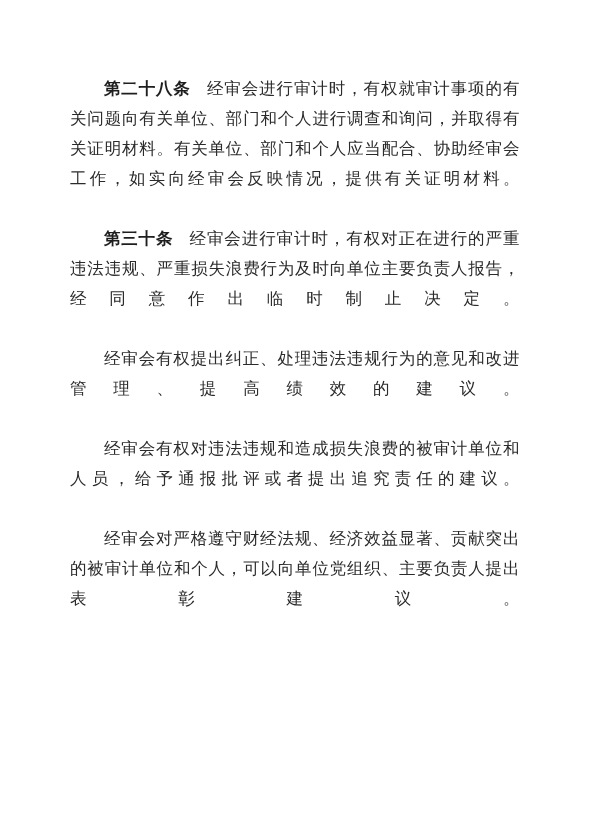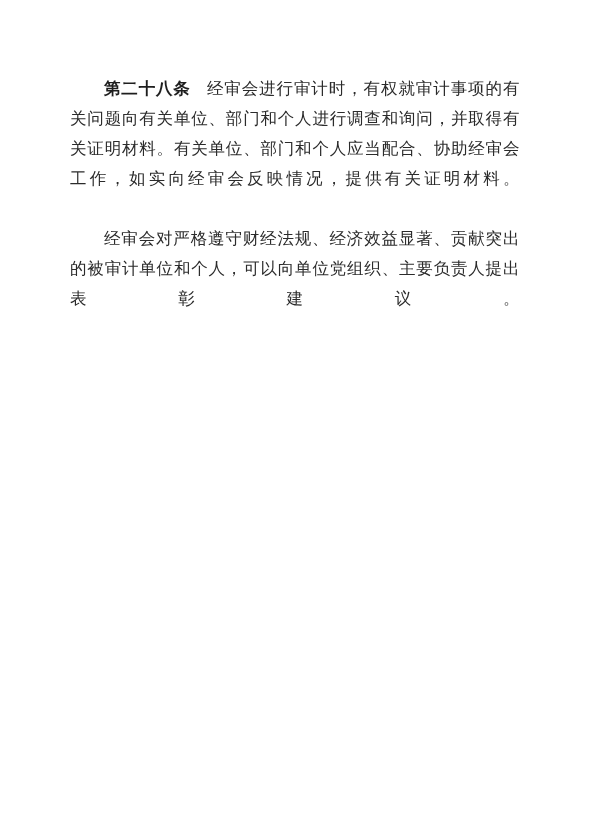--- a/index.html
+++ b/index.html
@@ -68,16 +68,19 @@
     text-align: left;
     text-indent: 14px;
   }
 </style>
 </head>
 <body>
 
 <div class="page">
   <div class="content" id="body-root">
       <p class="para article"><span class="art-label">第二十八条</span><span class="art-gap"></span><span>经审会进行审计时，有权就审计事项的有关问题向有关单位、部门和个人进行调查和询问，并取得有关证明材料。有关单位、部门和个人应当配合、协助经审会工作，如实向经审会反映情况，提供有关证明材料。</span></p>
+      <p class="para article"><span class="art-label">第三十条</span><span class="art-gap"></span><span>经审会进行审计时，有权对正在进行的严重违法违规、严重损失浪费行为及时向单位主要负责人报告，经同意作出临时制止决定。</span></p>
+      <p class="para"><span>经审会有权提出纠正、处理违法违规行为的意见和改进管理、提高绩效的建议。</span></p>
+      <p class="para"><span>经审会有权对违法违规和造成损失浪费的被审计单位和人员，给予通报批评或者提出追究责任的建议。</span></p>
       <p class="para"><span>经审会对严格遵守财经法规、经济效益显著、贡献突出的被审计单位和个人，可以向单位党组织、主要负责人提出表彰建议。</span></p>
     </div>
   <div class="page-number">— 8 —</div>
 </div>
 
 </body></html>

